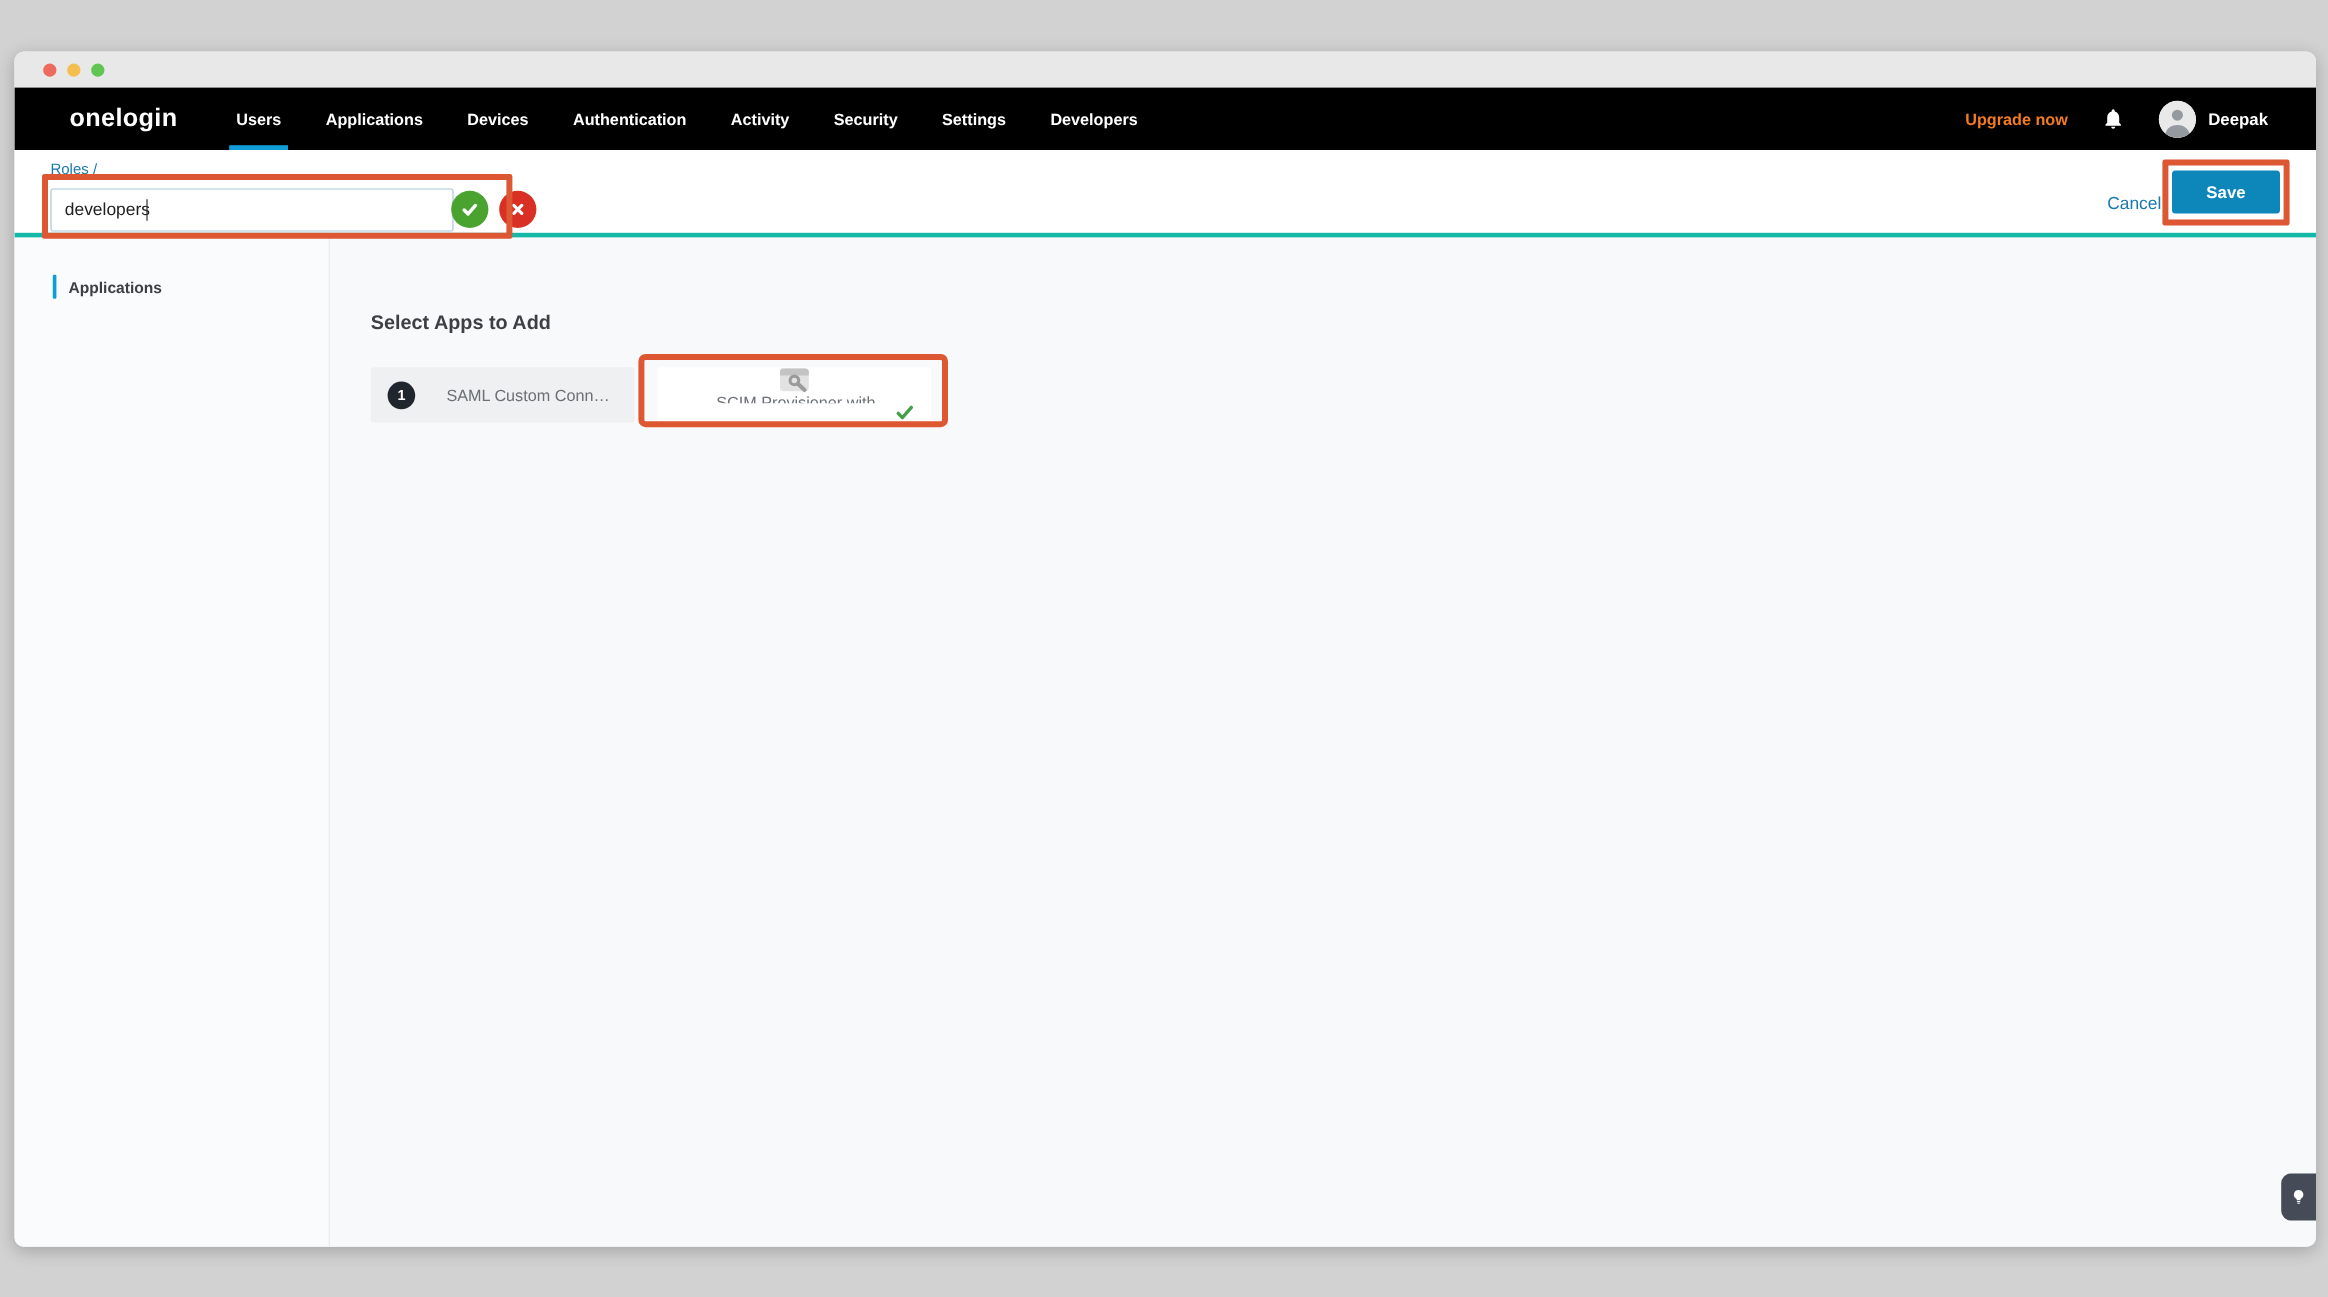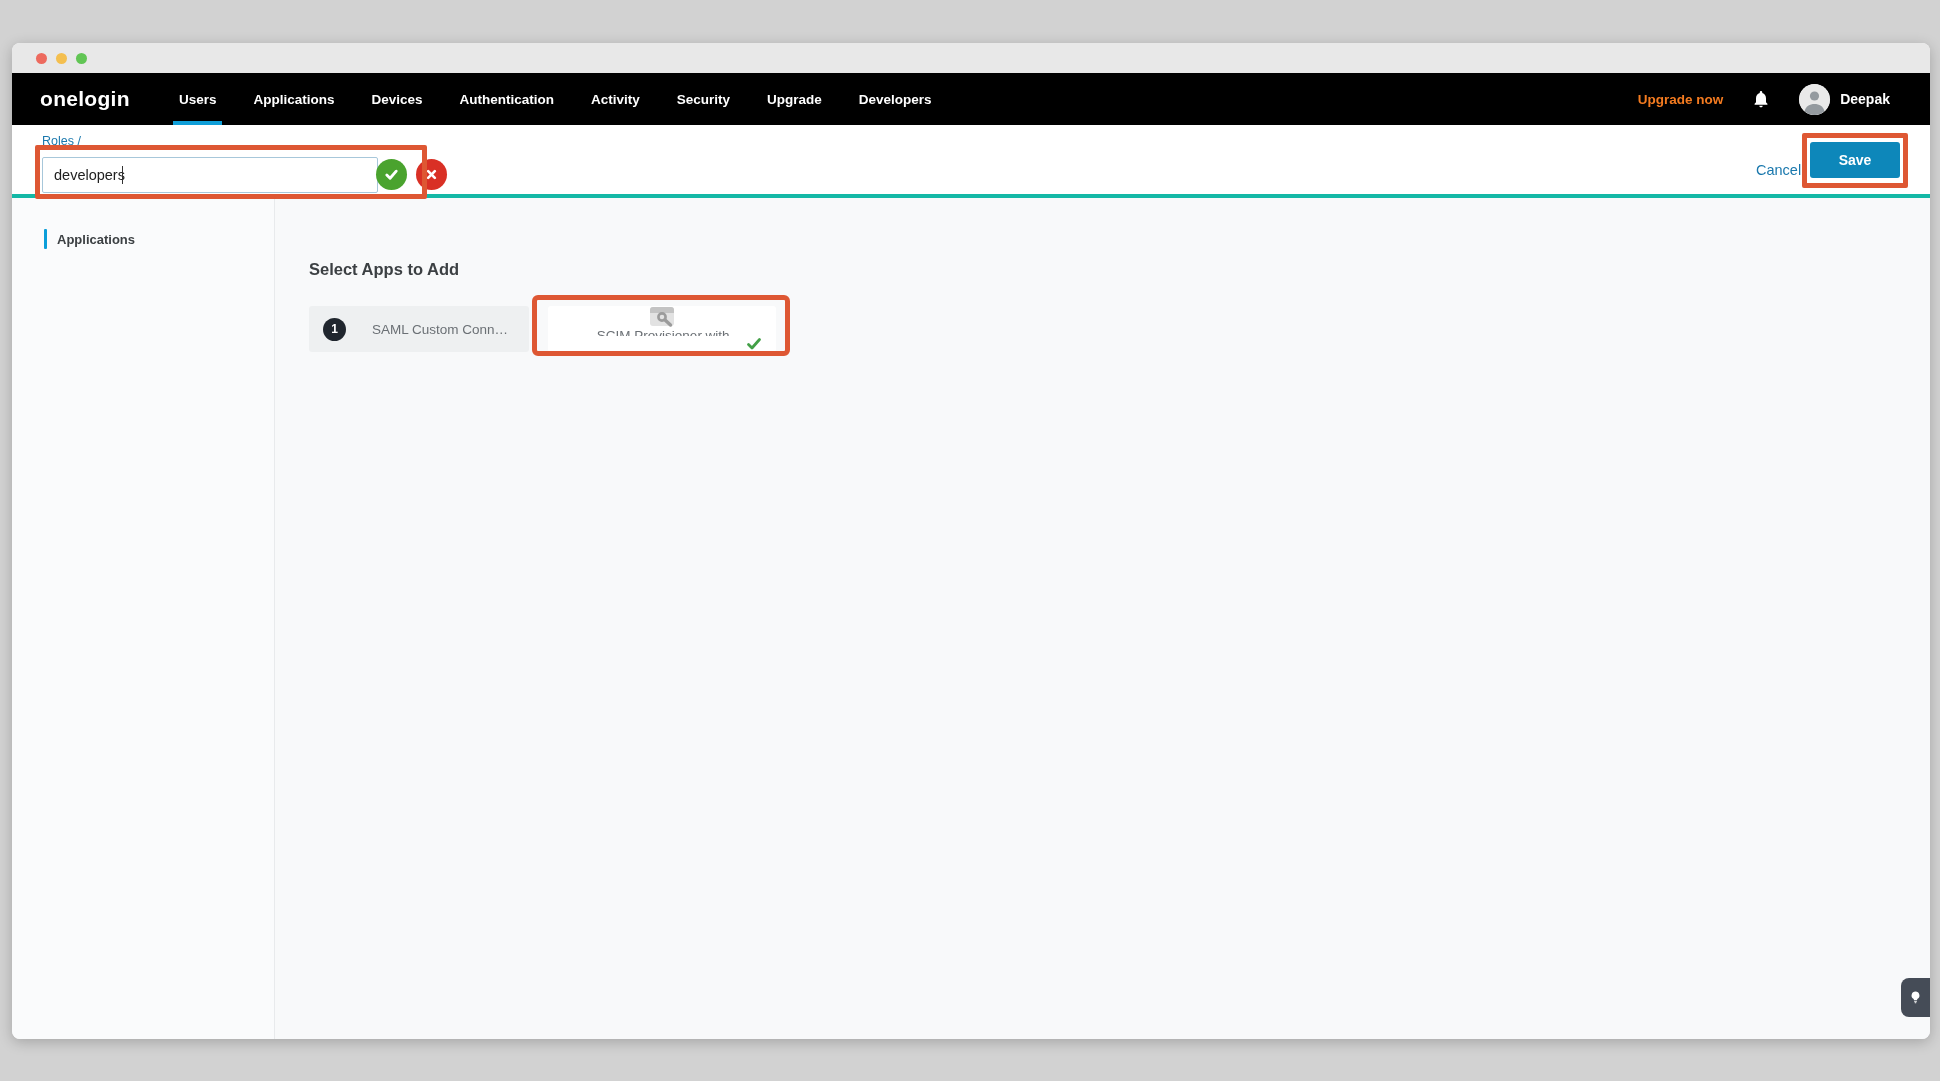--- a/index.html
+++ b/index.html
@@ -22,21 +22,21 @@
   }
   .traffic { display:flex; gap:9px; }
   .light { width:11px; height:11px; border-radius:50%; }
   .light.red { background:#ed6a5e; }
   .light.yellow { background:#f4bf4f; }
   .light.green { background:#61c554; }
 
   
   .navbar {
     height:52px; background:#000; display:flex; align-items:center;
-    padding:0 40px 0 28px; color:#fff; position:relative;
+    padding:0 40px 0 46px; color:#fff; position:relative;
   }
   .logo {
     font-size:21px; font-weight:bold; letter-spacing:.3px; color:#fff;
     margin-right:49px;
   }
   .nav-items { display:flex; gap:37px; height:100%; }
   .nav-item {
     font-size:13.5px; font-weight:bold; color:#fff; cursor:pointer;
     position:relative; height:100%; display:flex; align-items:center;
   }
@@ -159,21 +159,21 @@
 
   <div class="navbar">
     <div class="logo">onelogin</div>
     <div class="nav-items">
       <div class="nav-item active">Users</div>
       <div class="nav-item">Applications</div>
       <div class="nav-item">Devices</div>
       <div class="nav-item">Authentication</div>
       <div class="nav-item">Activity</div>
       <div class="nav-item">Security</div>
-      <div class="nav-item">Upgrade</div>
+      <div class="nav-item">Settings</div>
       <div class="nav-item">Developers</div>
     </div>
     <div class="nav-right">
       <span class="upgrade">Upgrade now</span>
       <span class="bell">
         <svg viewBox="0 0 24 24" width="20" height="20">
             <path d="M12 22c1.1 0 2-.9 2-2h-4c0 1.1.9 2 2 2zm6-6v-5c0-3.1-1.6-5.6-4.5-6.3V4a1.5 1.5 0 0 0-3 0v.7C7.6 5.4 6 7.9 6 11v5l-1.7 1.7v1.3h15.4v-1.3L18 16z" fill="#ffffff"></path>
           </svg>
       </span>
       <span class="user">

